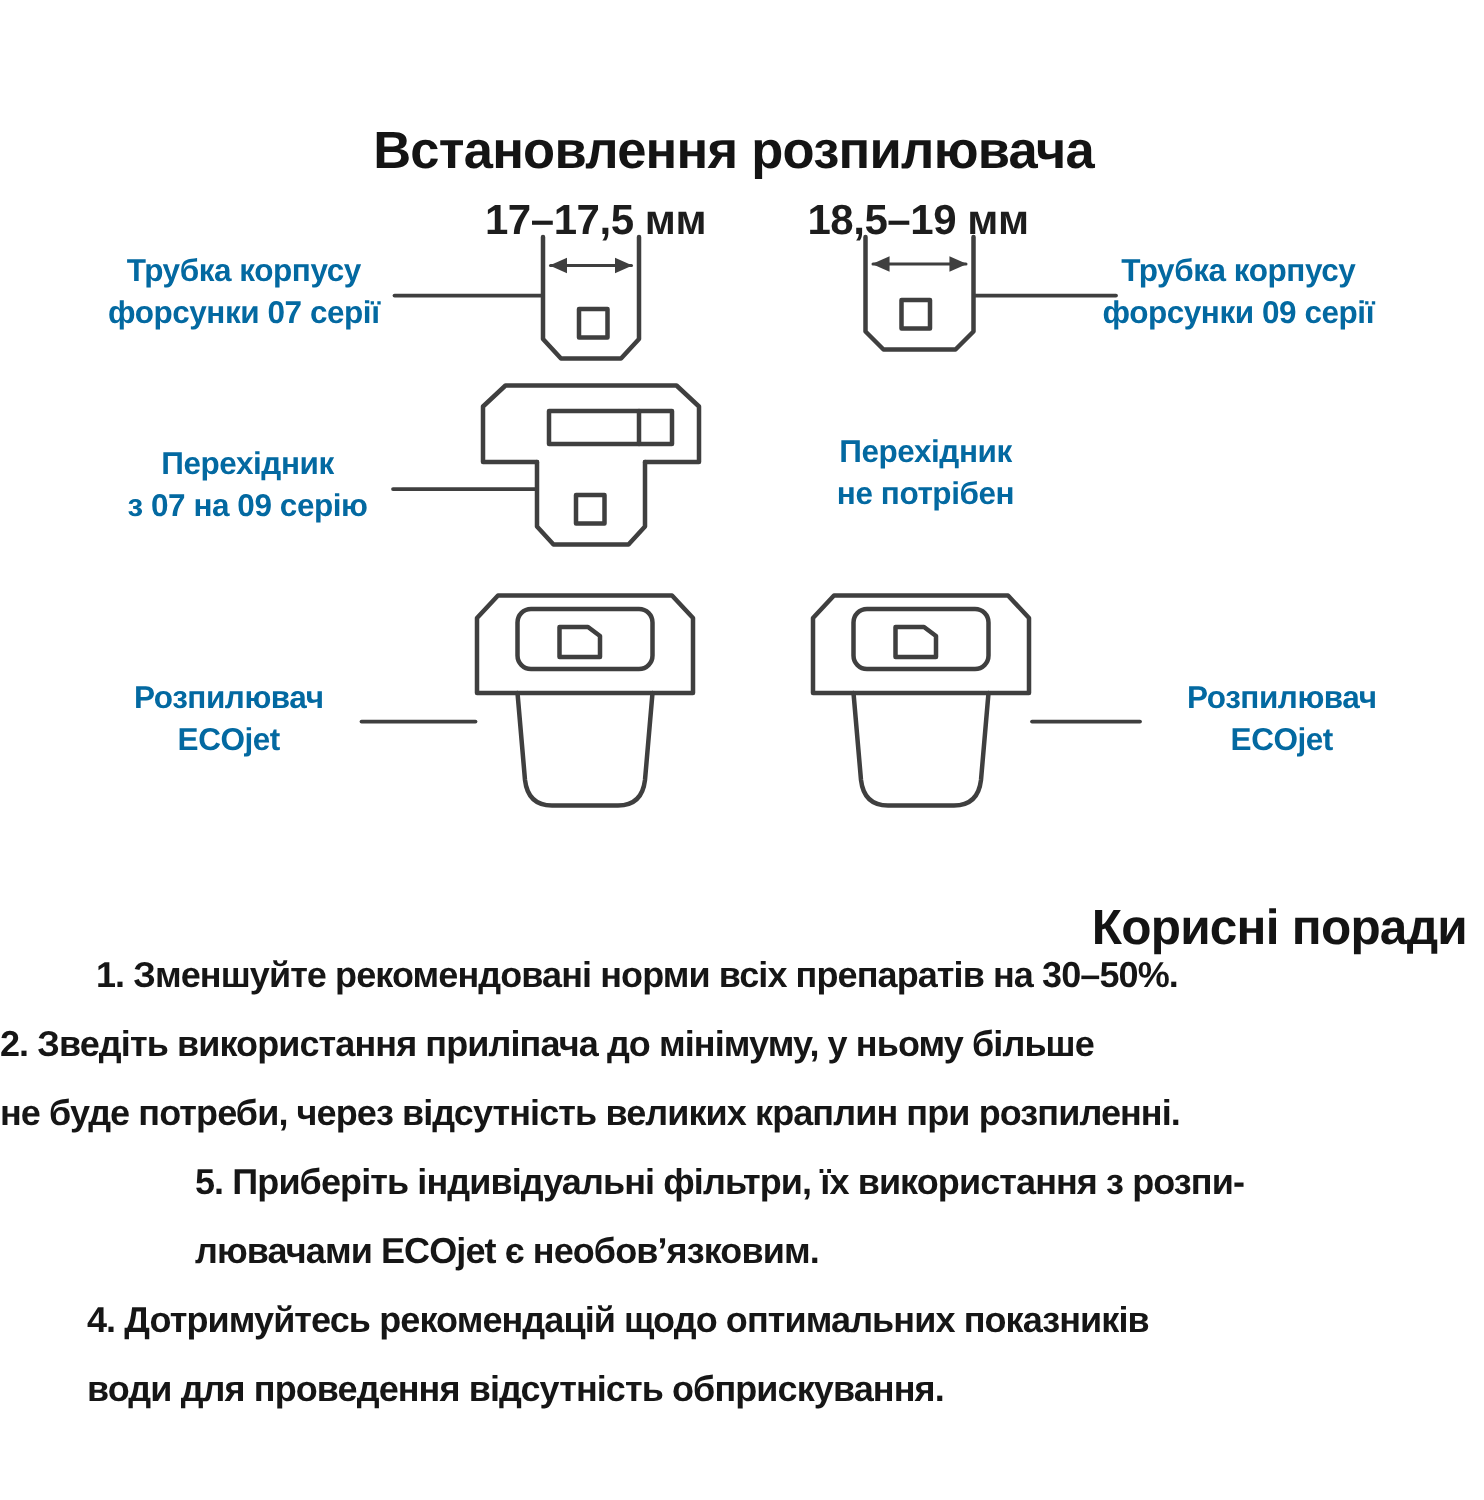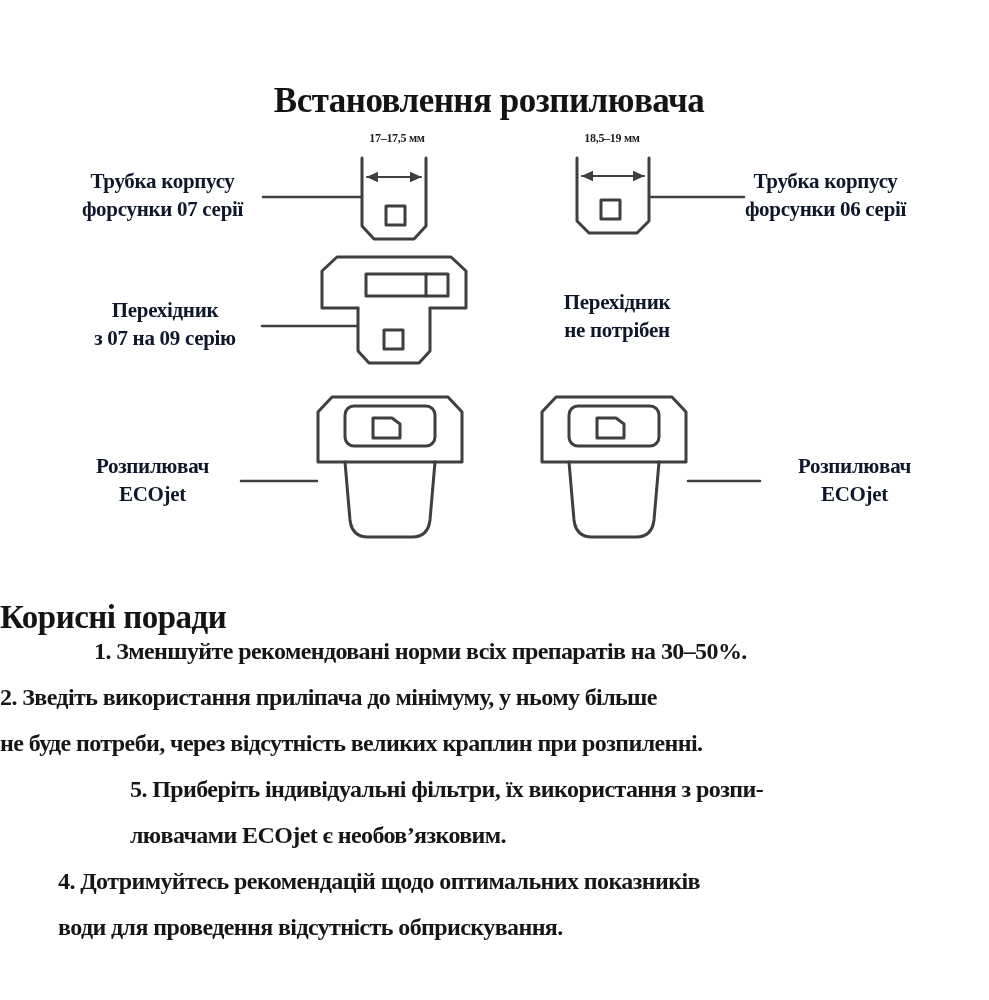--- a/index.html
+++ b/index.html
@@ -1,51 +1,51 @@
 <!DOCTYPE html>
 <html><head>
 <meta charset="utf-8">
 <style>
   html,body{margin:0;padding:0;background:#ffffff;}
   .page{
     position:relative;width:978px;height:1000px;background:#ffffff;
-    font-family:Liberation Serif, serif;overflow:hidden;color:#1b1b1b;
+    font-family:Liberation Sans, sans-serif;overflow:hidden;color:#1b1b1b;
   }
   .art{position:absolute;top:0;left:0;}
   .title{
     position:absolute;top:58px;left:0;width:100%;text-align:center;
     font-size:35px;font-weight:bold;letter-spacing:-0.5px;color:#141414;
   }
   .tips-title{
-    position:absolute;top:572px;left:0;width:100%;text-align:left;
+    position:absolute;top:572px;left:0;width:100%;text-align:right;
     font-size:33px;font-weight:bold;letter-spacing:-0.5px;color:#141414;
   }
   .dim{
     position:absolute;width:150px;text-align:center;
-    font-size:12px;font-weight:bold;letter-spacing:-0.3px;color:#1d1d1d;
+    font-size:28px;font-weight:bold;letter-spacing:-0.3px;color:#1d1d1d;
   }
   .dim-left{top:131px;left:322px;}
   .dim-right{top:131px;left:537px;}
   .lbl{
-    position:absolute;text-align:center;font-weight:bold;color:#0f172a;
+    position:absolute;text-align:center;font-weight:bold;color:#0369a1;
     font-size:21px;line-height:28px;letter-spacing:-0.3px;
   }
   .lbl .ln{display:block;}
   .tube-lbl-left{top:167px;left:55px;width:215px;}
   .tube-lbl-right{top:167px;left:718px;width:215px;}
   .adapter-lbl-left{top:296px;left:60px;width:210px;}
   .adapter-lbl-right{top:288px;left:512px;width:210px;}
   .sprayer-lbl-left{top:452px;left:50px;width:205px;}
   .sprayer-lbl-right{top:452px;left:752px;width:205px;}
   .tips{
     position:absolute;top:628px;left:0;width:989px;
     font-size:24px;font-weight:bold;letter-spacing:-0.6px;color:#161616;
   }
   .tips .line{line-height:46px;white-space:nowrap;}
-  .pad145{padding-left:94px;}
+  .pad145{padding-left:64px;}
   .pad122{}
   .pad84{}
   .pad130{padding-left:130px;}
   .pad127{padding-left:58px;}
 </style>
 </head>
 <body>
 
 <div class="page">
 
@@ -108,21 +108,21 @@
   <div class="dim dim-left">17–17,5 мм</div>
   <div class="dim dim-right">18,5–19 мм</div>
 
   <div class="lbl tube-lbl-left">
     <span class="ln">Трубка корпусу</span>
     <span class="ln">форсунки 07 серії</span>
   </div>
 
   <div class="lbl tube-lbl-right">
     <span class="ln">Трубка корпусу</span>
-    <span class="ln">форсунки 06 серії</span>
+    <span class="ln">форсунки 09 серії</span>
   </div>
 
   <div class="lbl adapter-lbl-left">
     <span class="ln">Перехідник</span>
     <span class="ln">з 07 на 09 серію</span>
   </div>
 
   <div class="lbl adapter-lbl-right">
     <span class="ln">Перехідник</span>
     <span class="ln">не потрібен</span>

